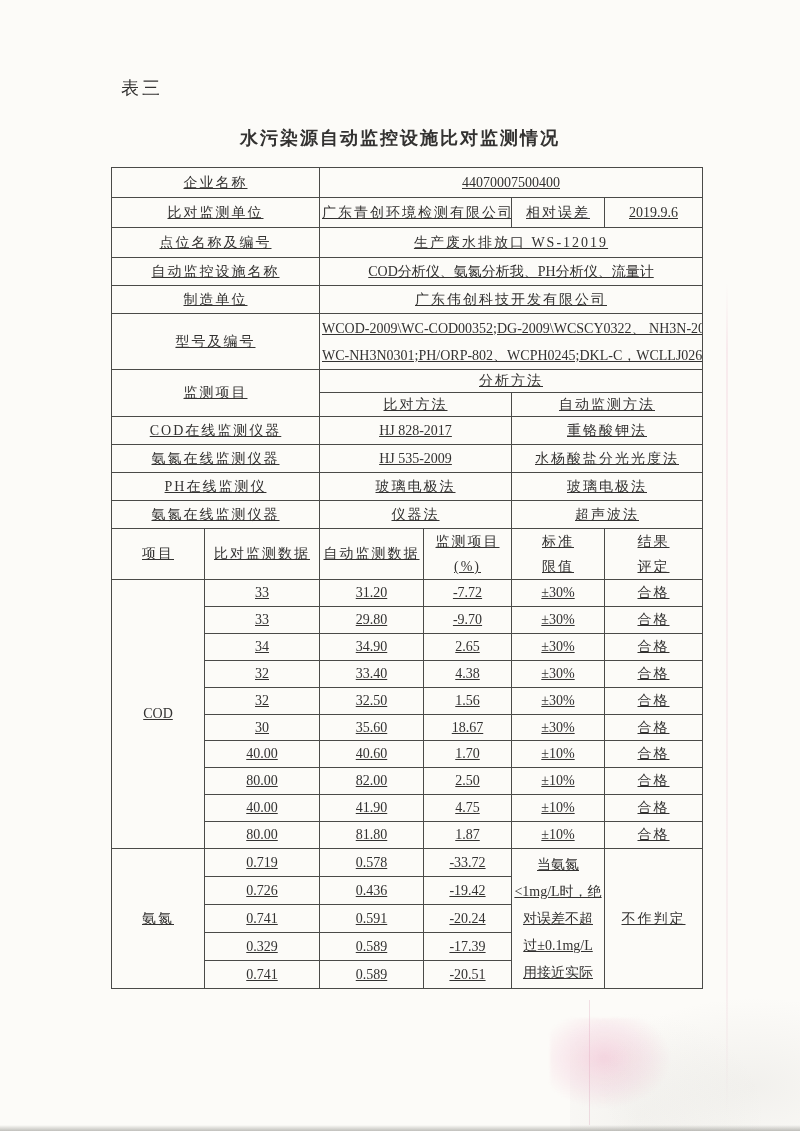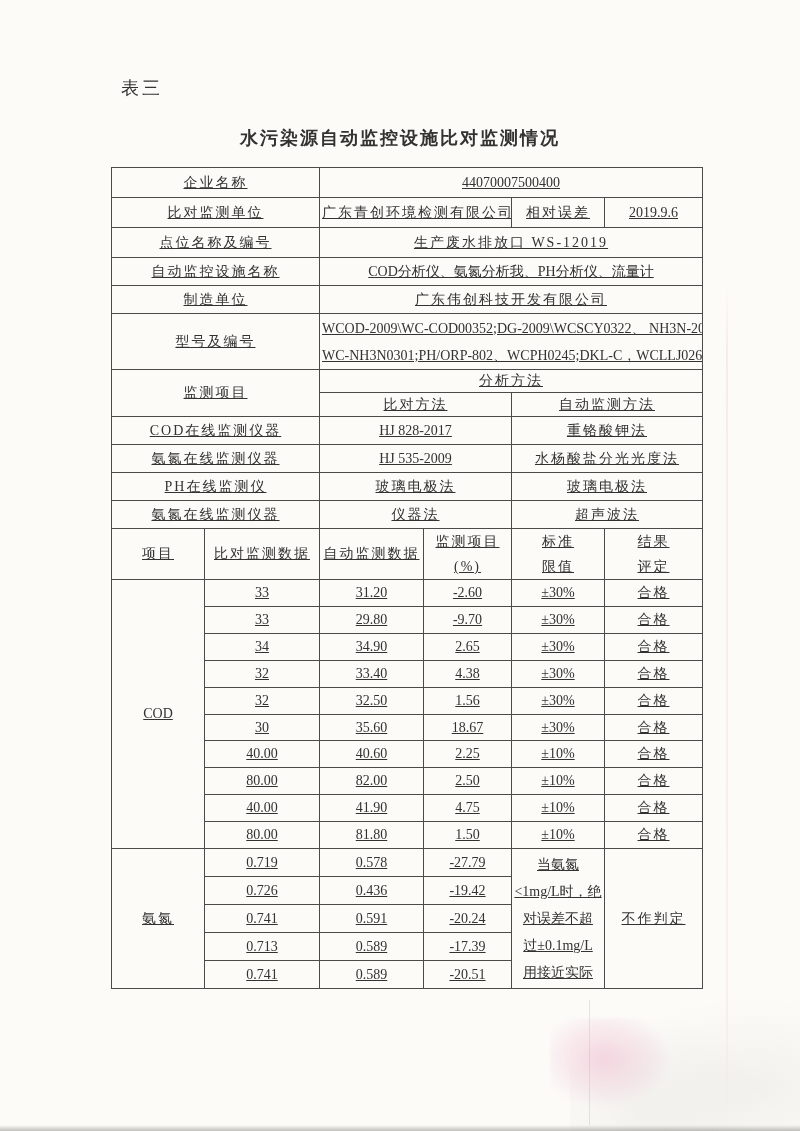--- a/index.html
+++ b/index.html
@@ -149,21 +149,21 @@
       <td class="two-line">
         <div>结果</div>
         <div>评定</div>
       </td>
     </tr>
 
     <tr style="height:27px">
       <td rowspan="10">COD</td>
       <td>33</td>
       <td>31.20</td>
-      <td>-2.60</td>
+      <td>-7.72</td>
       <td>±30%</td>
       <td class="result-span">合格</td>
     </tr>
     <tr style="height:27px">
       <td>33</td>
       <td>29.80</td>
       <td>-9.70</td>
       <td>±30%</td>
       <td class="result-span">合格</td>
     </tr>
@@ -191,72 +191,72 @@
     <tr style="height:26px">
       <td>30</td>
       <td>35.60</td>
       <td>18.67</td>
       <td>±30%</td>
       <td class="result-span">合格</td>
     </tr>
     <tr style="height:27px">
       <td>40.00</td>
       <td>40.60</td>
-      <td>2.25</td>
+      <td>1.70</td>
       <td>±10%</td>
       <td class="result-span">合格</td>
     </tr>
     <tr style="height:27px">
       <td>80.00</td>
       <td>82.00</td>
       <td>2.50</td>
       <td>±10%</td>
       <td class="result-span">合格</td>
     </tr>
     <tr style="height:27px">
       <td>40.00</td>
       <td>41.90</td>
       <td>4.75</td>
       <td>±10%</td>
       <td class="result-span">合格</td>
     </tr>
     <tr style="height:27px">
       <td>80.00</td>
       <td>81.80</td>
-      <td>1.50</td>
+      <td>1.87</td>
       <td>±10%</td>
       <td class="result-span">合格</td>
     </tr>
 
     <tr style="height:28px">
       <td rowspan="5" class="lbl">氨氮</td>
       <td>0.719</td>
       <td>0.578</td>
-      <td>-27.79</td>
+      <td>-33.72</td>
       <td rowspan="5" class="limit-cell">
         <div>当氨氮</div>
         <div>&lt;1mg/L时，绝</div>
         <div>对误差不超</div>
         <div>过±0.1mg/L</div>
         <div>用接近实际</div>
       </td>
       <td rowspan="5" class="result-span">不作判定</td>
     </tr>
     <tr style="height:28px">
       <td>0.726</td>
       <td>0.436</td>
       <td>-19.42</td>
     </tr>
     <tr style="height:28px">
       <td>0.741</td>
       <td>0.591</td>
       <td>-20.24</td>
     </tr>
     <tr style="height:28px">
-      <td>0.713</td>
+      <td>0.329</td>
       <td>0.589</td>
       <td>-17.39</td>
     </tr>
     <tr style="height:28px">
       <td>0.741</td>
       <td>0.589</td>
       <td>-20.51</td>
     </tr>
   </tbody>
     </table>

